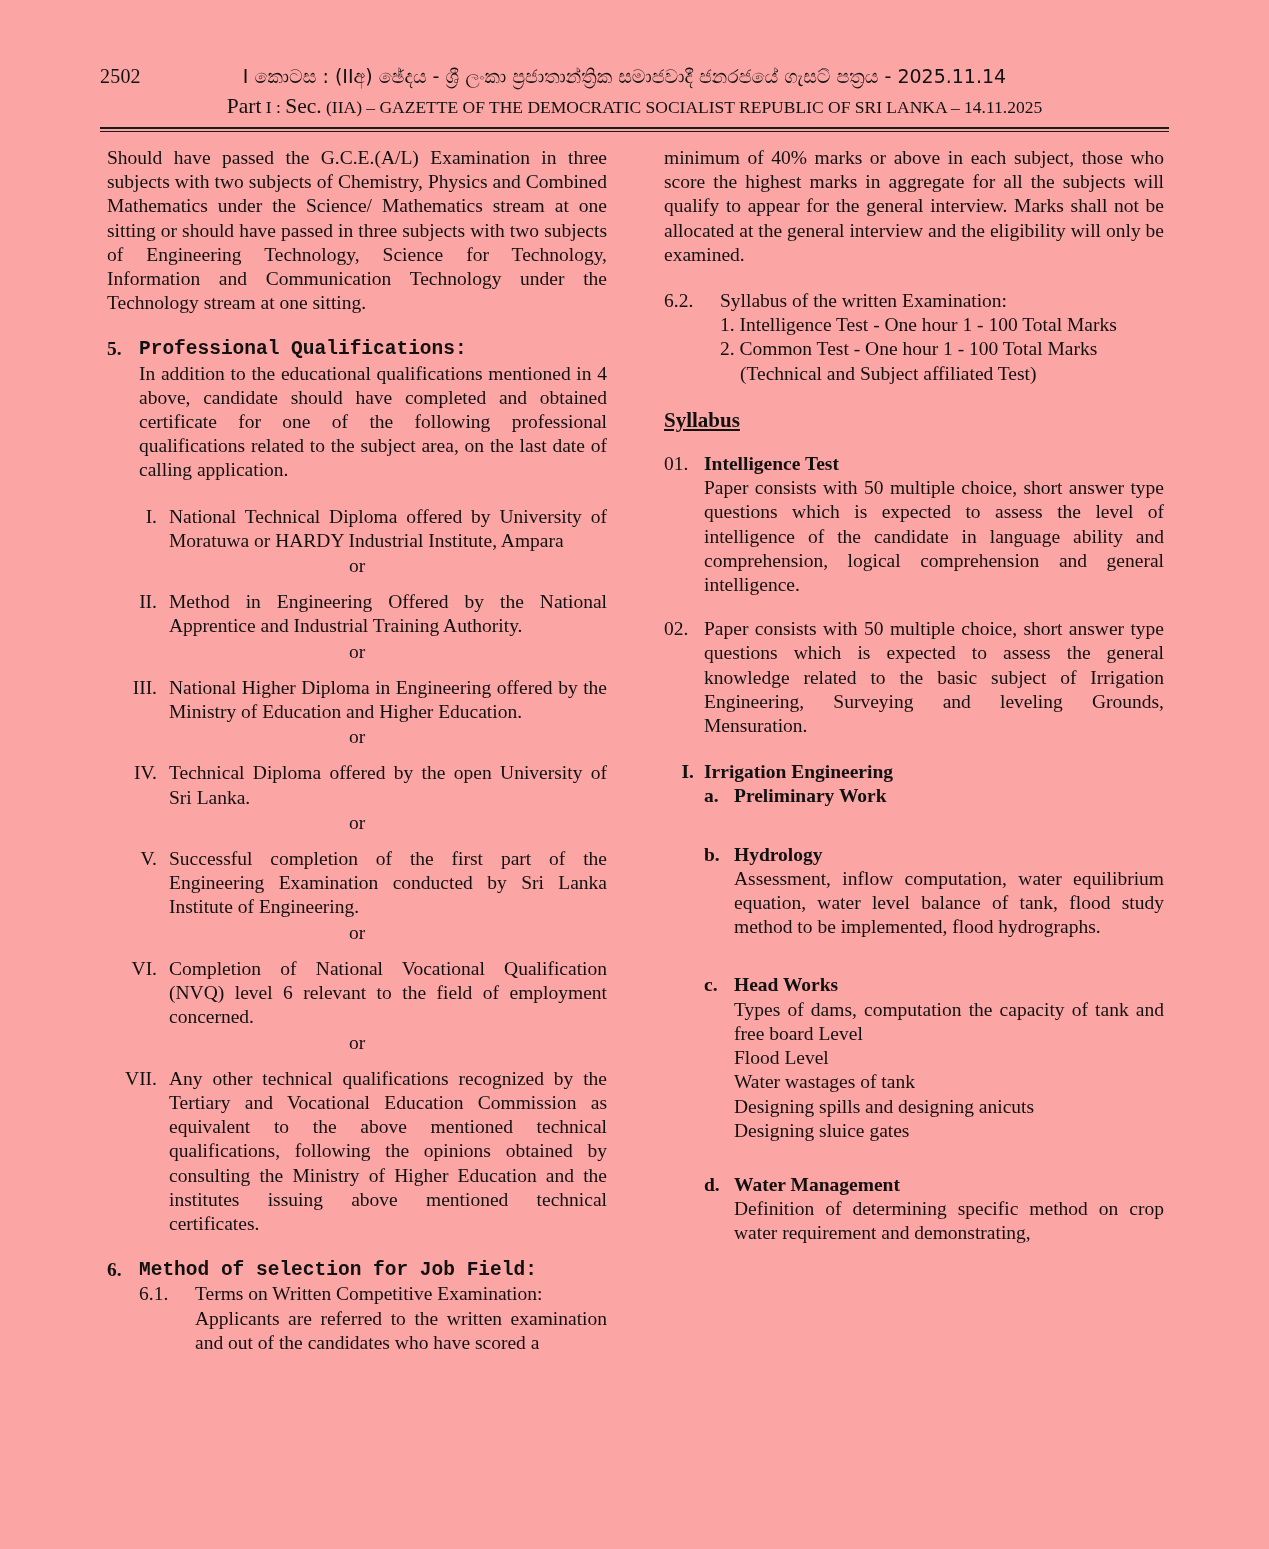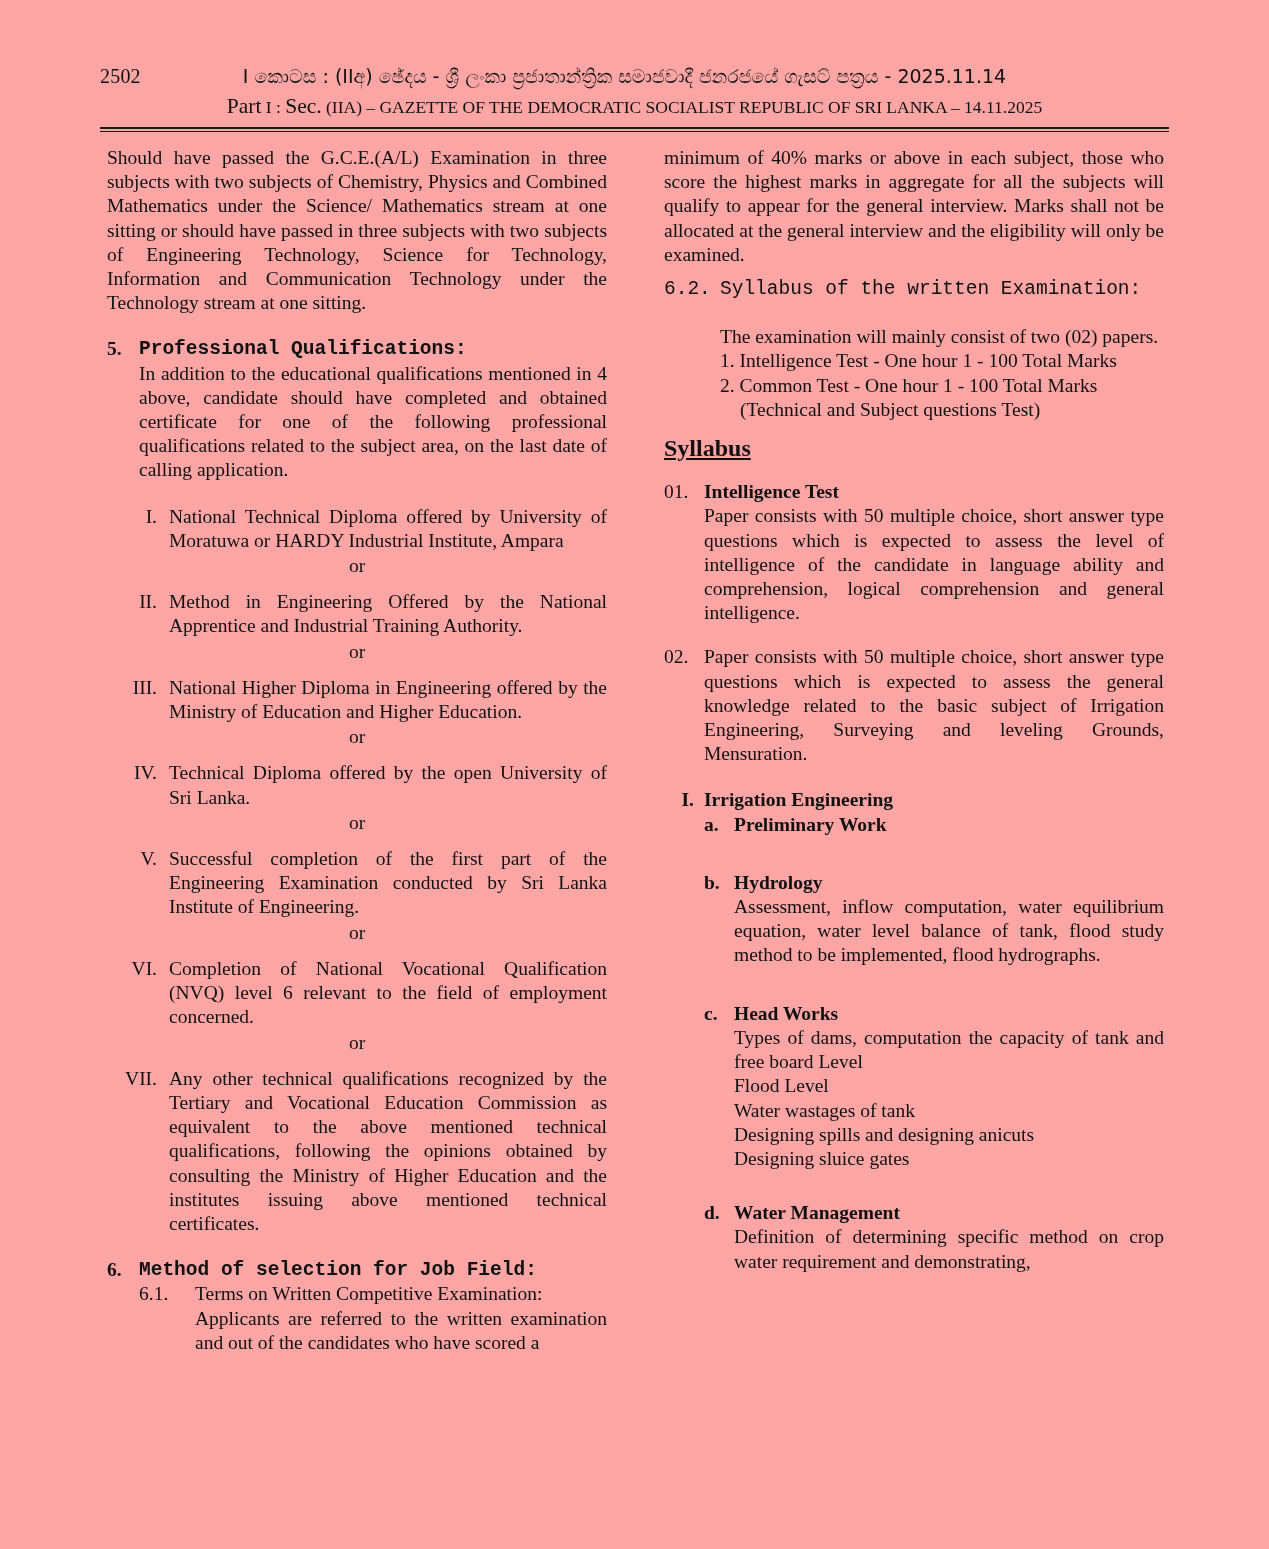--- a/index.html
+++ b/index.html
@@ -152,22 +152,22 @@
     width: 56px;
     flex: 0 0 56px;
     text-align: left;
   }
   .subnum .sbody { flex: 1 1 auto; }
 
   
   .syl-head {
     font-weight: bold;
     text-decoration: underline;
-    margin-top: 14px;
-    font-size: 24px;
+    margin-top: 22px;
+    font-size: 21px;
   }
 
   .numbered2 {
     display: flex;
     margin-top: 20px;
   }
   .numbered2 .n2 {
     width: 40px;
     flex: 0 0 40px;
   }
@@ -304,33 +304,30 @@
           </div>
         </div>
       </div>
 
     </div>
 
     <div class="col right">
 
       <p class="just">minimum of 40% marks or above in each subject, those who score the highest marks in aggregate for all the subjects will qualify to appear for the general interview. Marks shall not be allocated at the general interview and the eligibility will only be examined.</p>
 
-      <div class="subnum" style="margin-top:10px;font-family:Liberation Mono, monospace;">
+      <div class="subnum" style="margin-top:22px;">
         <div class="snum">6.2.</div>
         <div class="sbody">Syllabus of the written Examination:</div>
       </div>
 
-      <div class="indent-block" style="margin-top:24px; margin-left:56px;">
-        <div class="just">The examination will mainly consist of two (02) papers.</div>
-      </div>
 
       <div class="paper-list" style="margin-left:56px;">
         <div class="pl-item">1. Intelligence Test - One hour 1 - 100 Total Marks</div>
         <div class="pl-item">2. Common Test - One hour 1 - 100 Total Marks</div>
-        <div class="pl-cont">(Technical and Subject questions Test)</div>
+        <div class="pl-cont">(Technical and Subject affiliated Test)</div>
       </div>
 
       <div class="syl-head">Syllabus</div>
 
       <div class="numbered2">
         <div class="n2">01.</div>
         <div class="b2">
           <div class="t2">Intelligence Test</div>
           <div class="just">Paper consists with 50 multiple choice, short answer type questions which is expected to assess the level of intelligence of the candidate in language ability and comprehension, logical comprehension and general intelligence.</div>
         </div>

